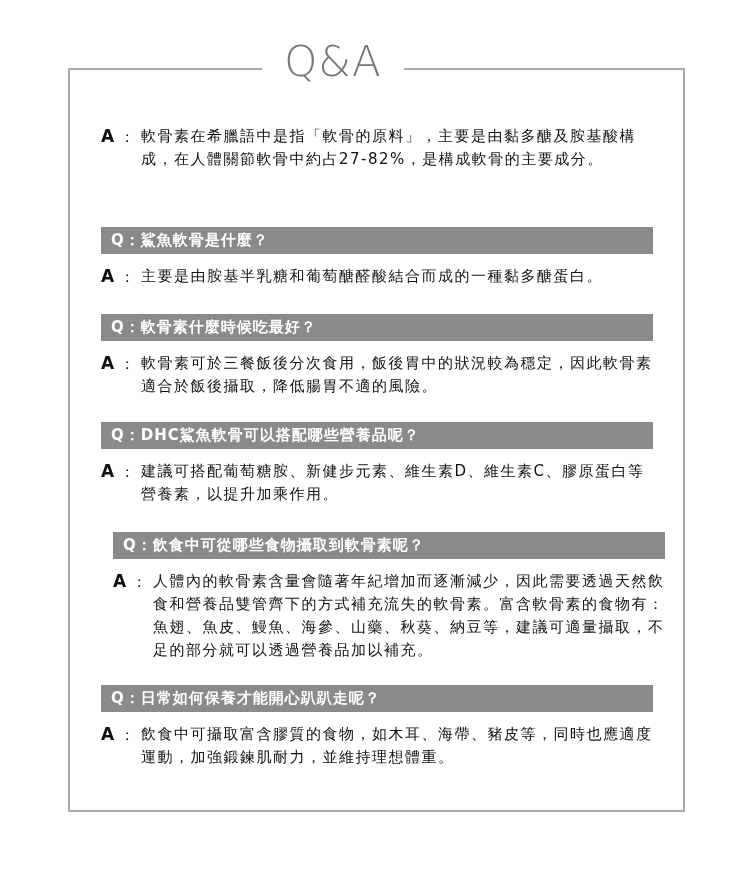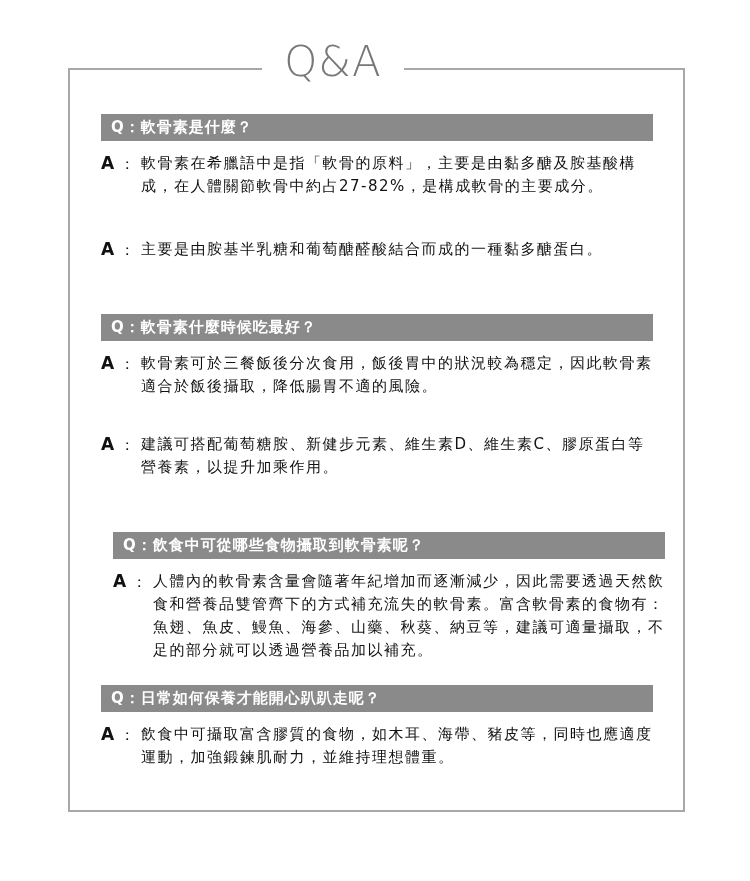--- a/index.html
+++ b/index.html
@@ -86,43 +86,44 @@
 </head>
 <body>
 
 <div class="frame"></div>
 
 <div class="title-wrap">
   <span class="title">Q&amp;A</span>
 </div>
 
 <div class="qa" style="top:114px;">
-  <div class="q-bar">Q：軟骨素是什麼？</div>
   <div class="a-row">
     <div class="a-mark"><span>A</span><span class="colon">：</span></div>
     <div class="a-text">軟骨素在希臘語中是指「軟骨的原料」，主要是由黏多醣及胺基酸構成，在人體關節軟骨中約占27-82%，是構成軟骨的主要成分。</div>
   </div>
 </div>
 
 <div class="qa" style="top:227px;">
+  <div class="q-bar">Q：鯊魚軟骨是什麼？</div>
   <div class="a-row">
     <div class="a-mark"><span>A</span><span class="colon">：</span></div>
     <div class="a-text">主要是由胺基半乳糖和葡萄醣醛酸結合而成的一種黏多醣蛋白。</div>
   </div>
 </div>
 
 <div class="qa" style="top:314px;">
   <div class="q-bar">Q：軟骨素什麼時候吃最好？</div>
   <div class="a-row">
     <div class="a-mark"><span>A</span><span class="colon">：</span></div>
     <div class="a-text">軟骨素可於三餐飯後分次食用，飯後胃中的狀況較為穩定，因此軟骨素適合於飯後攝取，降低腸胃不適的風險。</div>
   </div>
 </div>
 
 <div class="qa" style="top:422px;">
+  <div class="q-bar">Q：DHC鯊魚軟骨可以搭配哪些營養品呢？</div>
   <div class="a-row">
     <div class="a-mark"><span>A</span><span class="colon">：</span></div>
     <div class="a-text">建議可搭配葡萄糖胺、新健步元素、維生素D、維生素C、膠原蛋白等營養素，以提升加乘作用。</div>
   </div>
 </div>
 
 <div class="qa" style="top:532px;margin-left:12px;">
   <div class="q-bar">Q：飲食中可從哪些食物攝取到軟骨素呢？</div>
   <div class="a-row">
     <div class="a-mark"><span>A</span><span class="colon">：</span></div>

